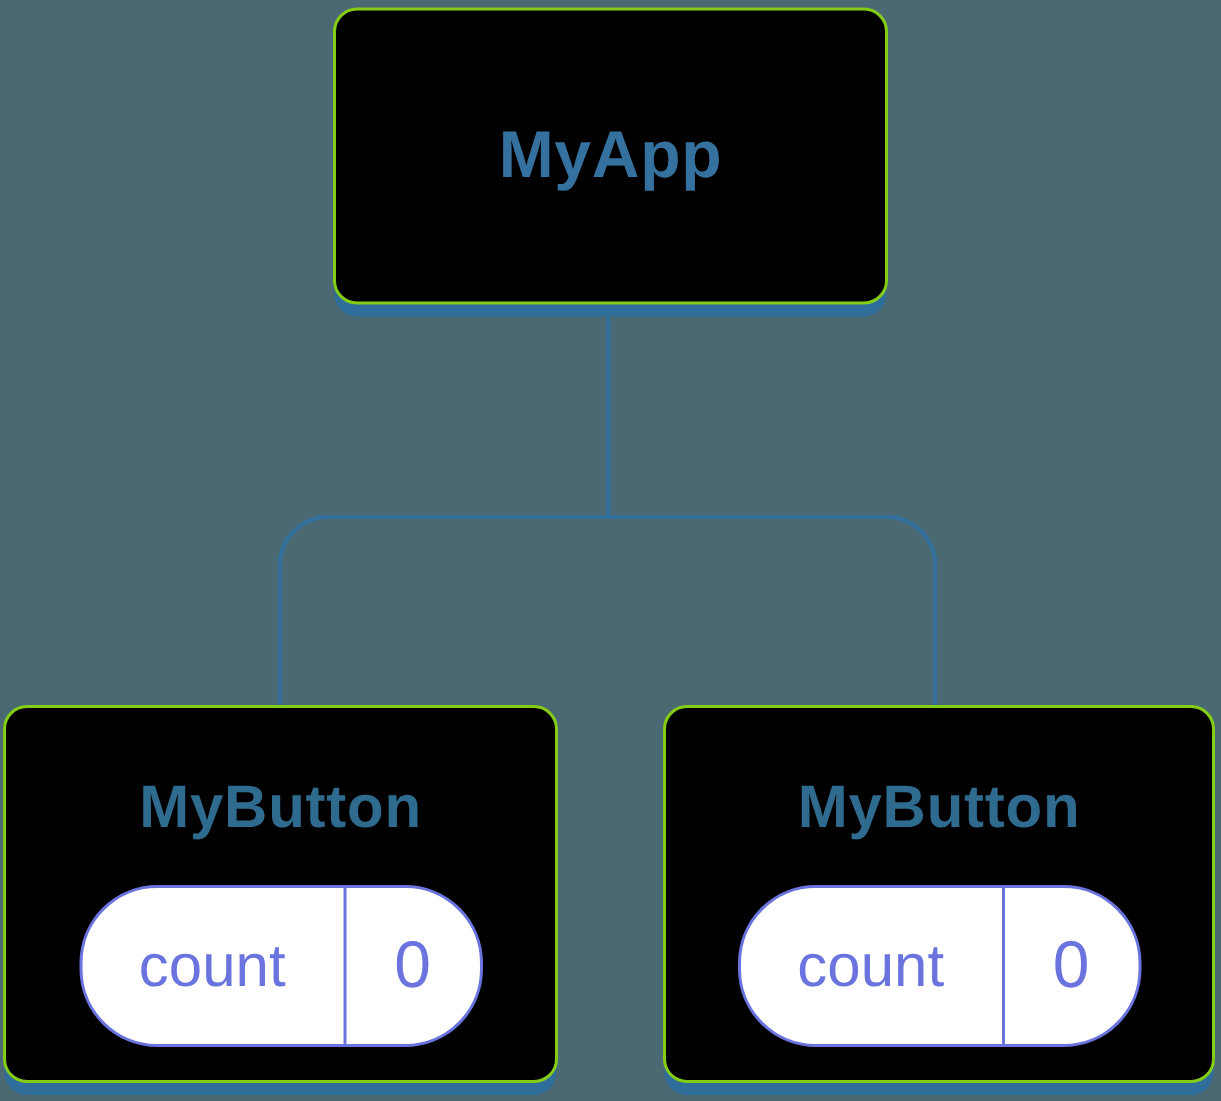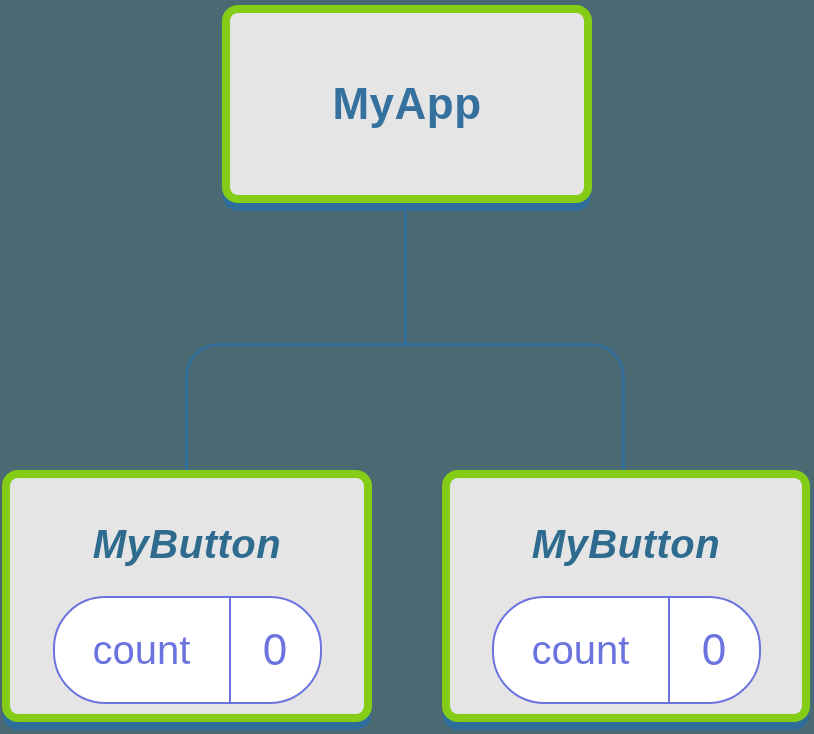--- a/index.html
+++ b/index.html
@@ -12,22 +12,22 @@
     position: relative;
     width: 814px;
     height: 734px;
     background: #4B6972;
     overflow: hidden;
   }
   
   .card {
     position: absolute;
     box-sizing: border-box;
-    background: #e5e5e5;
-    border: 8px solid #84cc16;
+    background: #000000;
+    border: 2px solid #84cc16;
     border-radius: 16px;
     box-shadow: 0 9px 0 -1px #2F6D9A;
   }
   .card-root {
     left: 222px;
     top: 5px;
     width: 370px;
     height: 198px;
     display: flex;
     align-items: center;
@@ -49,21 +49,20 @@
   }
   .card-child.left  { left: 2px; }
   .card-child.right { left: 442px; width: 368px; }
   .child-label {
     margin-top: 42px;
     font-size: 40px;
     font-weight: 600;
     color: #2E6B8F;
     line-height: 48px;
     letter-spacing: 0.5px;
-    font-style: italic;
   }
   
   .stem {
     position: absolute;
     left: 404px;
     top: 211px;
     width: 3px;
     height: 133px;
     background: #33709C;
   }

